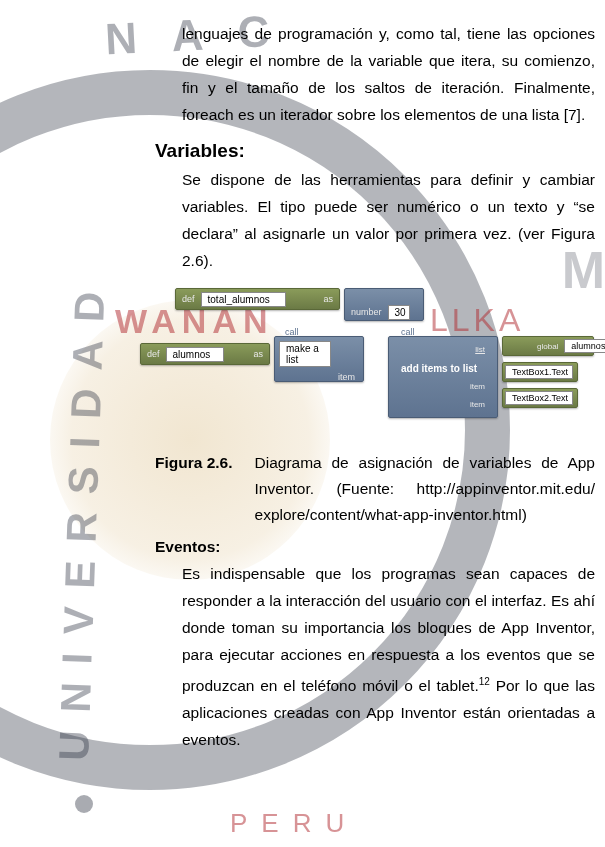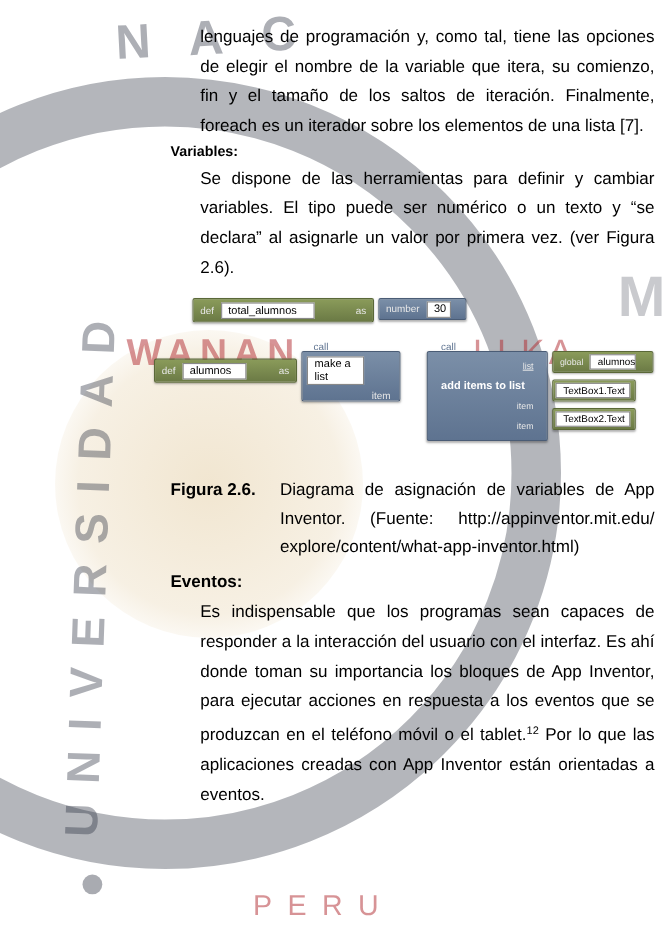--- a/index.html
+++ b/index.html
@@ -127,24 +127,24 @@
     
     .para {
       font-size: 15.5px;
       line-height: 27px;
       color: #000;
       text-align: justify;
       margin: 0 10px 0 182px;
     }
     
     .heading {
-      font-size: 13px;
-      font-weight: bold;
-      color: #000;
-      margin: 2px 0 4px 155px;
+      font-size: 19px;
+      font-weight: bold;
+      color: #000;
+      margin: 12px 0 4px 155px;
     }
     
     .heading-eventos {
       font-size: 15.5px;
       font-weight: bold;
       color: #000;
       margin: 10px 0 4px 155px;
     }
     
     .figure-container {
@@ -237,21 +237,21 @@
   <p class="heading">Variables:</p>
   <p class="para">Se dispone de las herramientas para definir y cambiar variables. El tipo puede ser numérico o un texto y “se declara” al asignarle un valor por primera vez. (ver Figura 2.6).</p>
 
   <div class="figure-container">
 
     <div class="block block-green" style="left:35px; top:0; width:165px; height:22px;">
       <span class="block-label">def</span>
       <span class="block-input" style="width:85px;">total_alumnos</span>
       <span class="block-label" style="margin-left:auto;">as</span>
     </div>
-    <div class="block block-blue" style="left:204px; top:0; width:80px; height:20px;">
+    <div class="block block-blue" style="left:204px; top:0; width:80px; height:33px;align-items:flex-end;">
       <span class="block-label">number</span>
       <span class="block-input" style="width:22px; text-align:center;">30</span>
     </div>
 
     <div class="block block-green" style="left:0; top:55px; width:130px; height:22px;">
       <span class="block-label">def</span>
       <span class="block-input" style="width:58px;">alumnos</span>
       <span class="block-label" style="margin-left:auto;">as</span>
     </div>
     <div class="block block-blue" style="left:134px; top:48px; width:90px; height:46px; flex-direction:column; align-items:flex-start; padding:2px 0;">
@@ -261,21 +261,21 @@
     </div>
 
     <div class="block block-blue" style="left:248px; top:48px; width:110px; height:82px; flex-direction:column; align-items:flex-end; justify-content:space-around; padding:4px 6px;">
       <span class="block-label" style="position:absolute; top:-13px; left:6px; color:#5e7390;">call</span>
       <span class="block-label" style="align-self:flex-end; font-size:8px;text-decoration:underline;">list</span>
       <span class="block-label" style="align-self:flex-start; font-size:10px; color:#fff; font-weight:bold;">add items to list</span>
       <span class="block-label" style="align-self:flex-end; font-size:8px;">item</span>
       <span class="block-label" style="align-self:flex-end; font-size:8px;">item</span>
     </div>
 
-    <div class="block block-green" style="left:362px; top:48px; width:92px; height:20px;">
+    <div class="block block-green" style="left:362px; top:48px; width:92px; height:20px;padding-left:28px;">
       <span class="block-label" style="font-size:8px;">global</span>
       <span class="block-input" style="width:42px; font-size:9px;">alumnos</span>
     </div>
     <div class="block block-green" style="left:362px; top:74px; width:76px; height:20px;">
       <span class="block-input" style="width:68px; margin:0 2px; font-size:9px;">TextBox1.Text</span>
     </div>
     <div class="block block-green" style="left:362px; top:100px; width:76px; height:20px;">
       <span class="block-input" style="width:68px; margin:12px 2px; font-size:9px;">TextBox2.Text</span>
     </div>
   </div>

